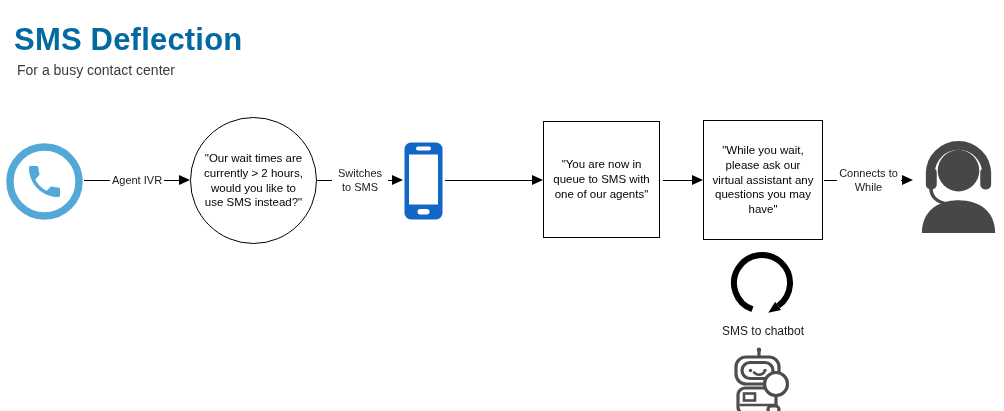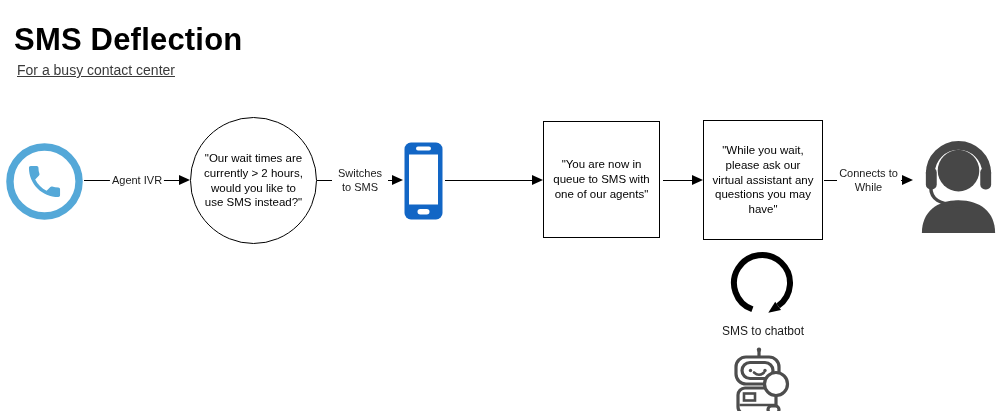--- a/index.html
+++ b/index.html
@@ -1,22 +1,22 @@
 <!DOCTYPE html>
 <html><head>
 <meta charset="utf-8">
 <style>
   html,body{margin:0;padding:0;background:#fff;}
   #canvas{
     position:relative;width:1004px;height:411px;background:#ffffff;
     overflow:hidden;font-family:"Liberation Sans","DejaVu Sans",sans-serif;color:#000;
   }
   
-  .title{position:absolute;left:14px;top:22px;font-size:31px;font-weight:bold;letter-spacing:.2px;color:#000000;}
-  .subtitle{position:absolute;left:17px;top:62px;font-size:14px;color:#3a3a3a;text-decoration:underline;}
+  .title{position:absolute;left:14px;top:22px;font-size:31px;font-weight:bold;letter-spacing:.2px;color:#0369a1;}
+  .subtitle{position:absolute;left:17px;top:62px;font-size:14px;color:#3a3a3a;}
 
   
   .arrow{position:absolute;height:0;}
   .arrow .line{position:absolute;left:0;right:9px;top:-1px;border-top:1.4px solid #000;}
   .arrow .head{position:absolute;right:0;top:-6px;width:0;height:0;
     border-left:11px solid #000;border-top:5.5px solid transparent;border-bottom:5.5px solid transparent;}
   .arrow .lbl{position:absolute;left:50%;top:0;transform:translate(-50%,-50%);
     background:#fff;font-size:11px;line-height:1.25;text-align:center;padding:0 2px;color:#1a1a1a;white-space:nowrap;}
   .arrow .lbl.wrap{white-space:normal;}
 

